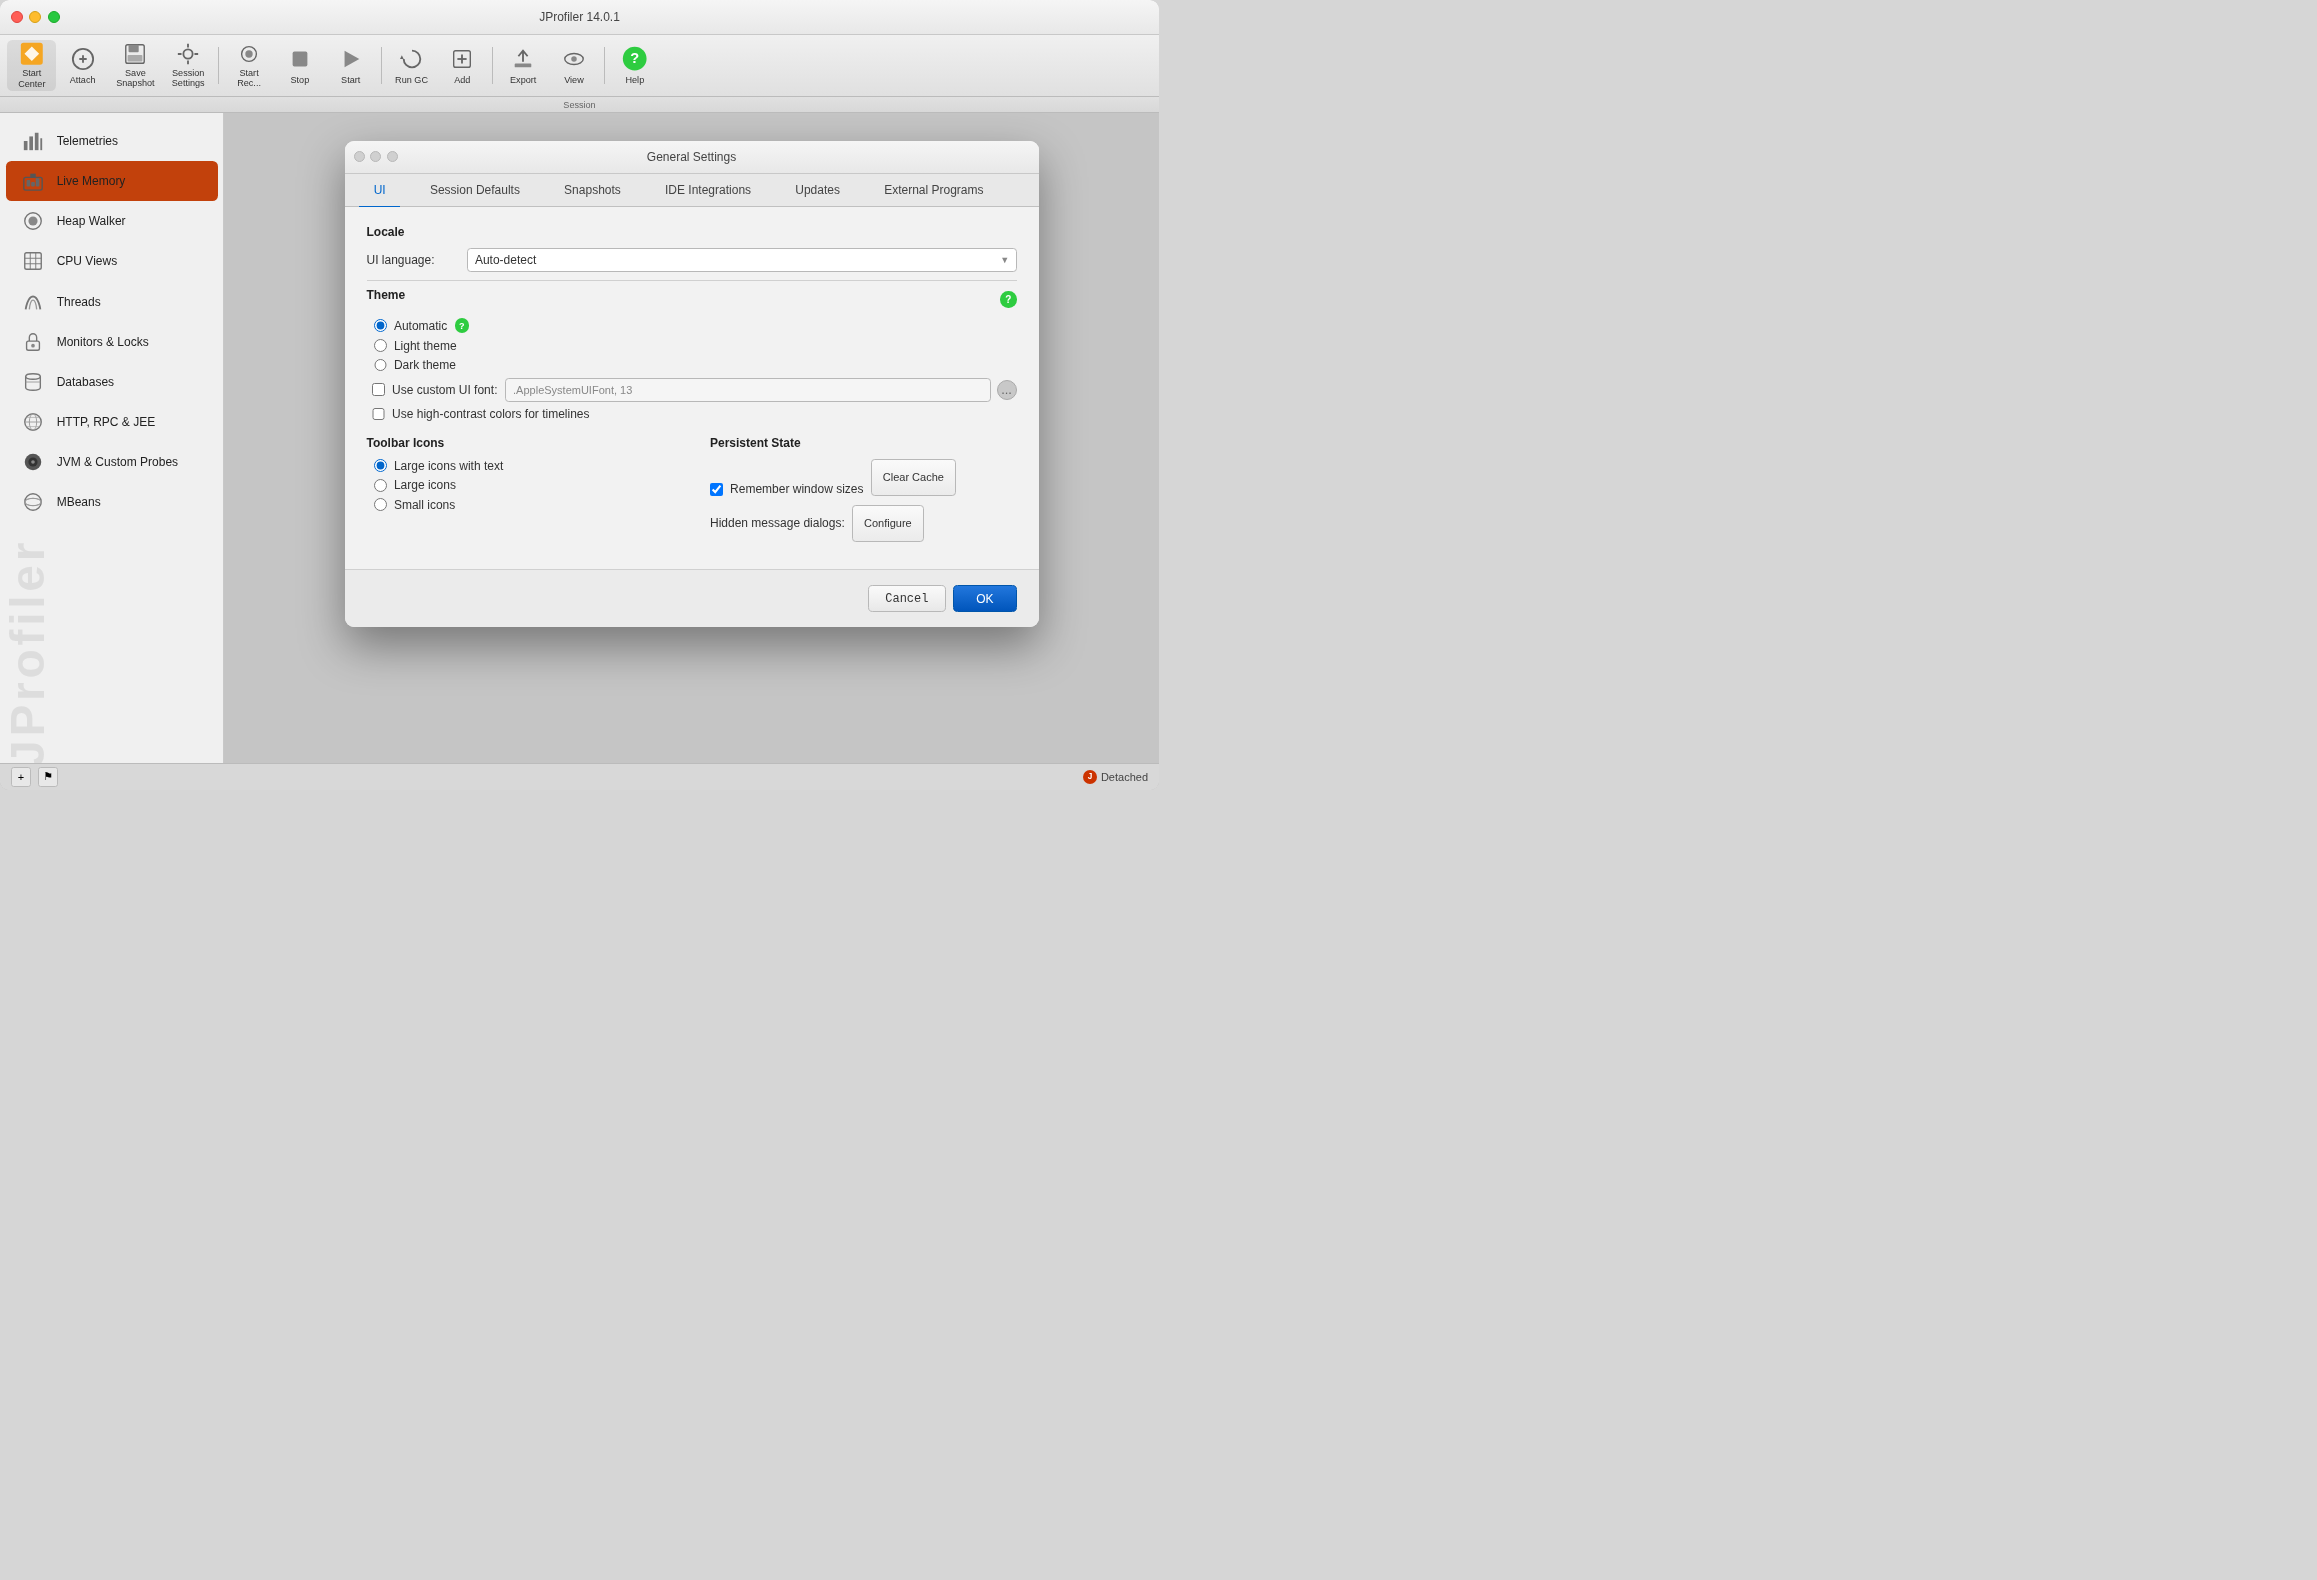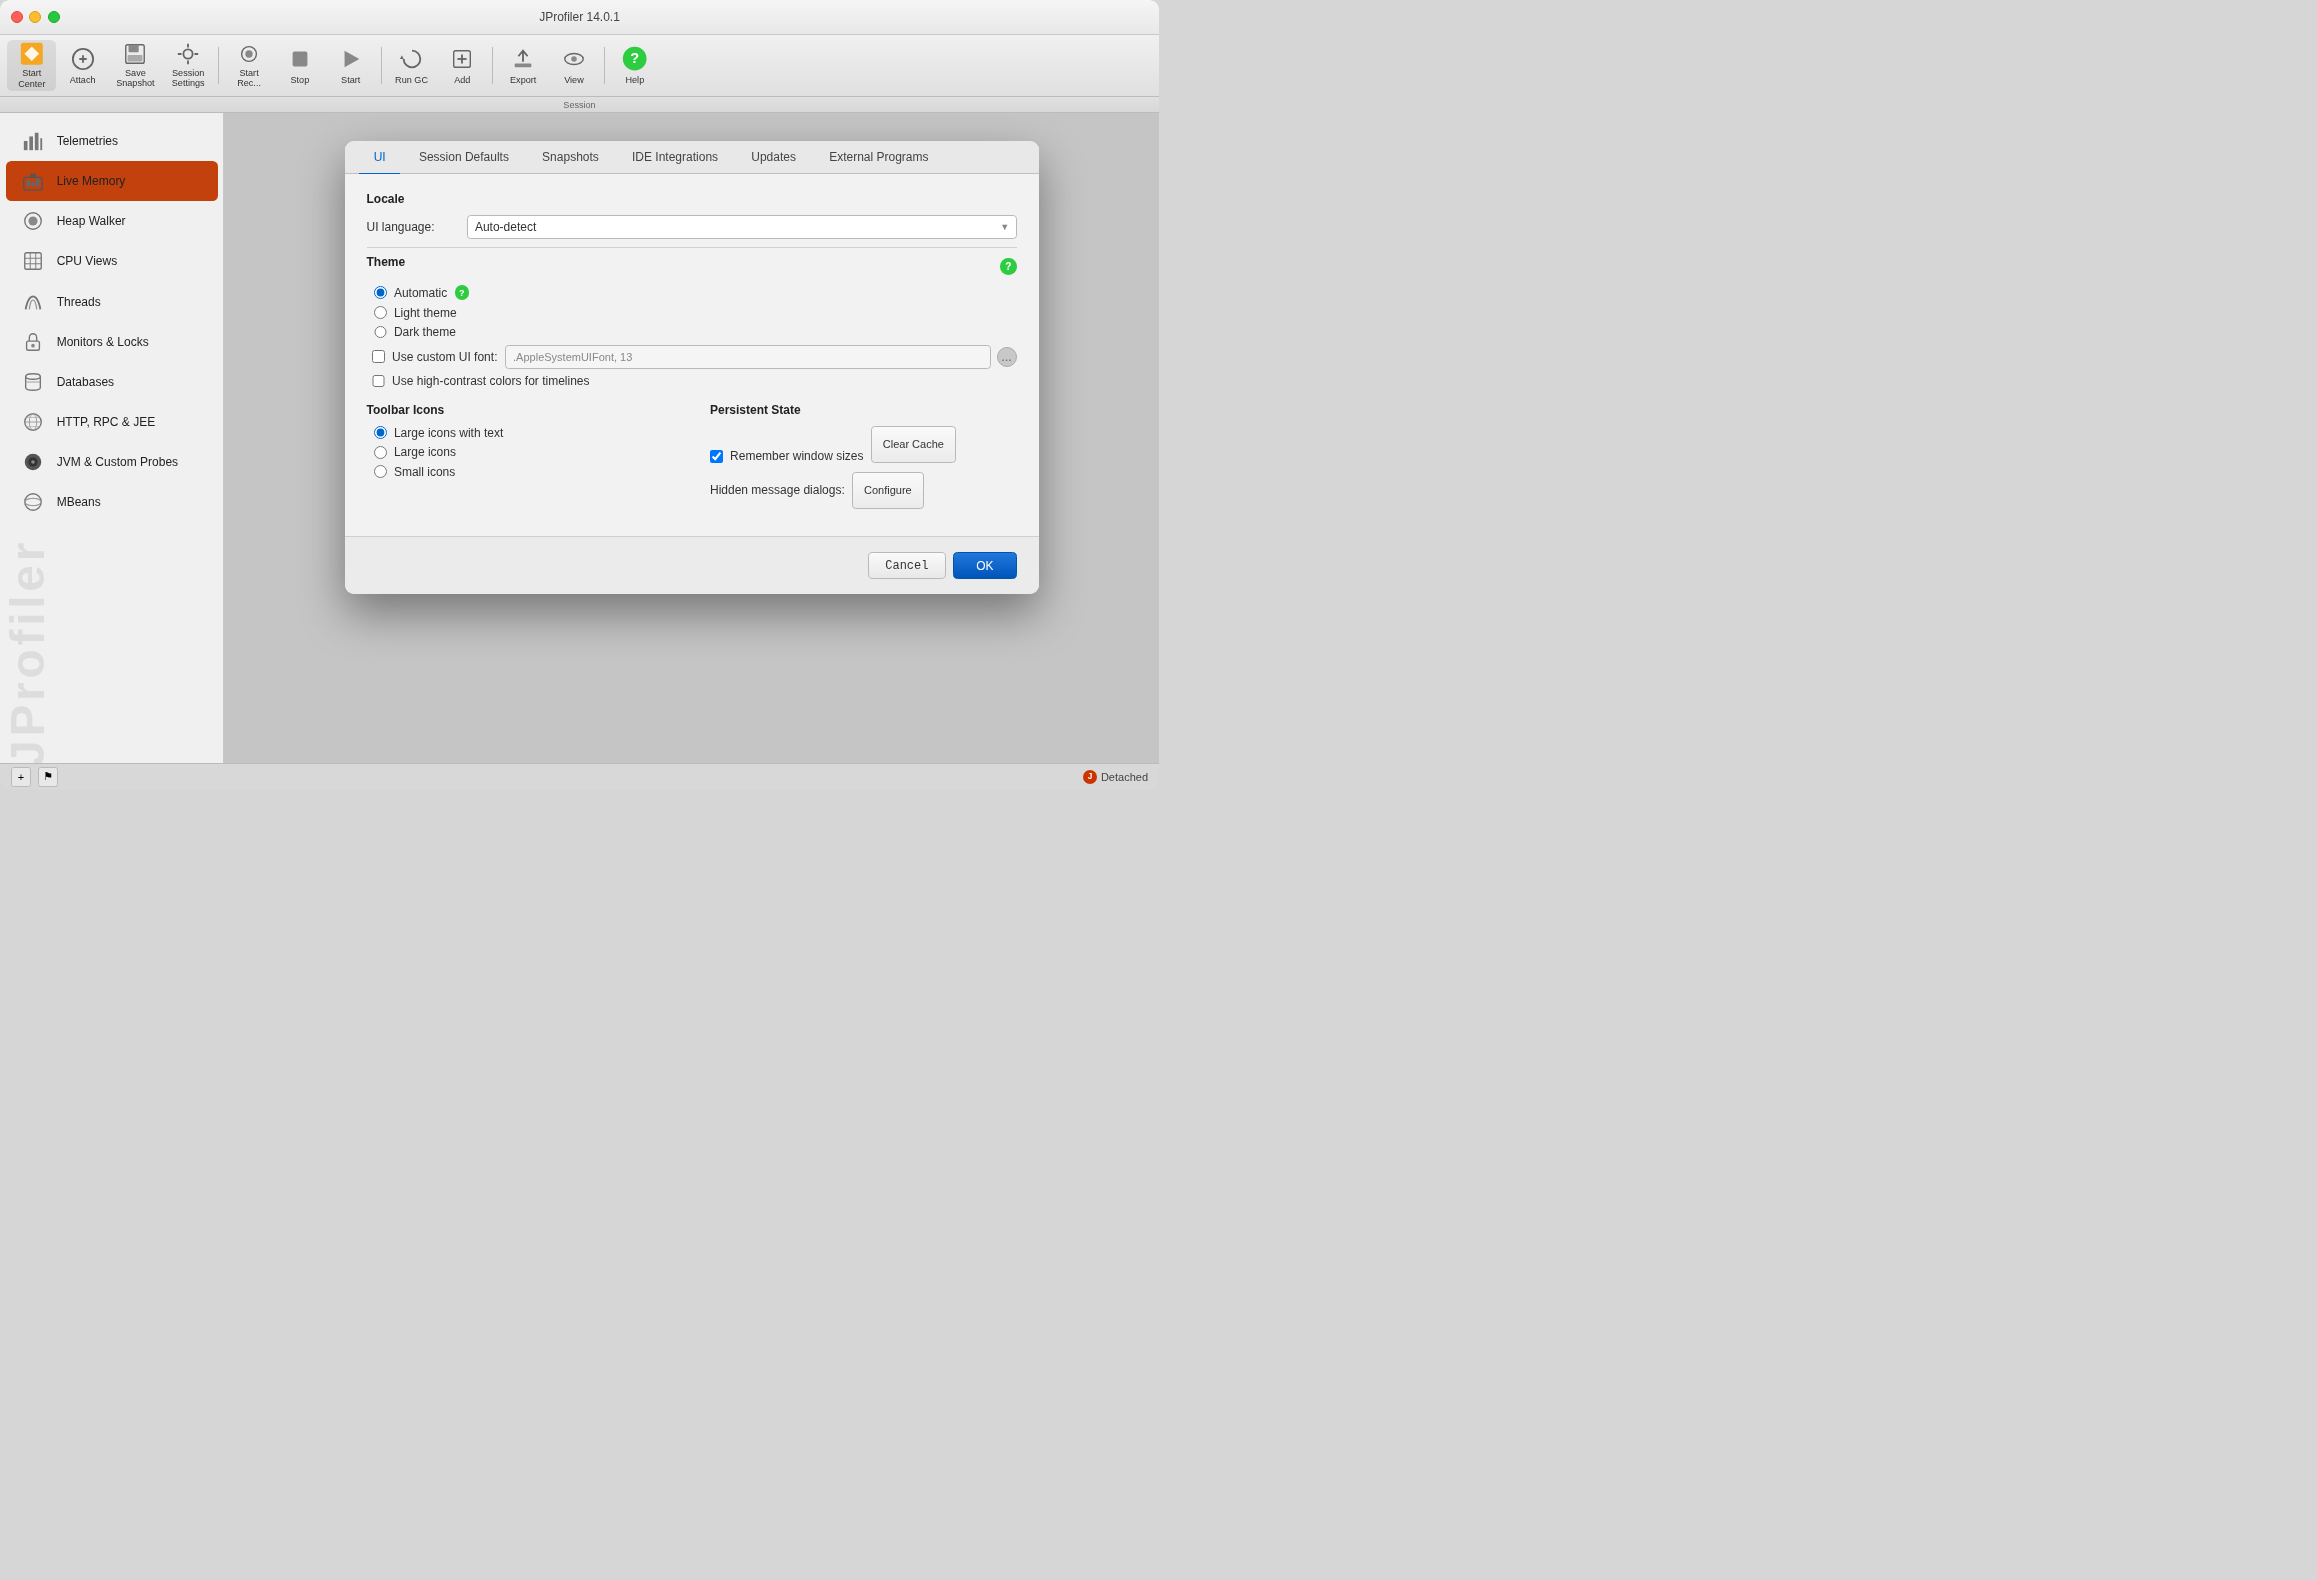--- a/index.html
+++ b/index.html
@@ -232,21 +232,21 @@
       color: #444;
       font-weight: 500;
     }
 
     
     .tabs-bar {
       display: flex;
       background: #e8e8e8;
       border-bottom: 0.9px solid #c0c0c0;
       padding: 0 14.6px;
-      gap: 4px;
+      gap: 15px;
     }
 
     .tab {
       padding: 9.1px 14.6px;
       font-size: 12px;
       cursor: pointer;
       color: #444;
       border-bottom: 1.8px solid transparent;
       margin-bottom: -0.9px;
     }
@@ -830,20 +830,28 @@
 
       <div class="sidebar-watermark">JProfiler</div>
     </div>
 
     <div class="content-area">
 
       <div class="modal-overlay">
 
         <div class="dialog">
 
+          <div class="dialog-titlebar">
+            <div class="dialog-traffic-lights">
+              <div class="dialog-tl"></div>
+              <div class="dialog-tl"></div>
+              <div class="dialog-tl"></div>
+            </div>
+            <span class="dialog-title">General Settings</span>
+          </div>
 
           <div class="tabs-bar">
             <div class="tab active">UI</div>
             <div class="tab">Session Defaults</div>
             <div class="tab">Snapshots</div>
             <div class="tab">IDE Integrations</div>
             <div class="tab">Updates</div>
             <div class="tab">External Programs</div>
           </div>
 

